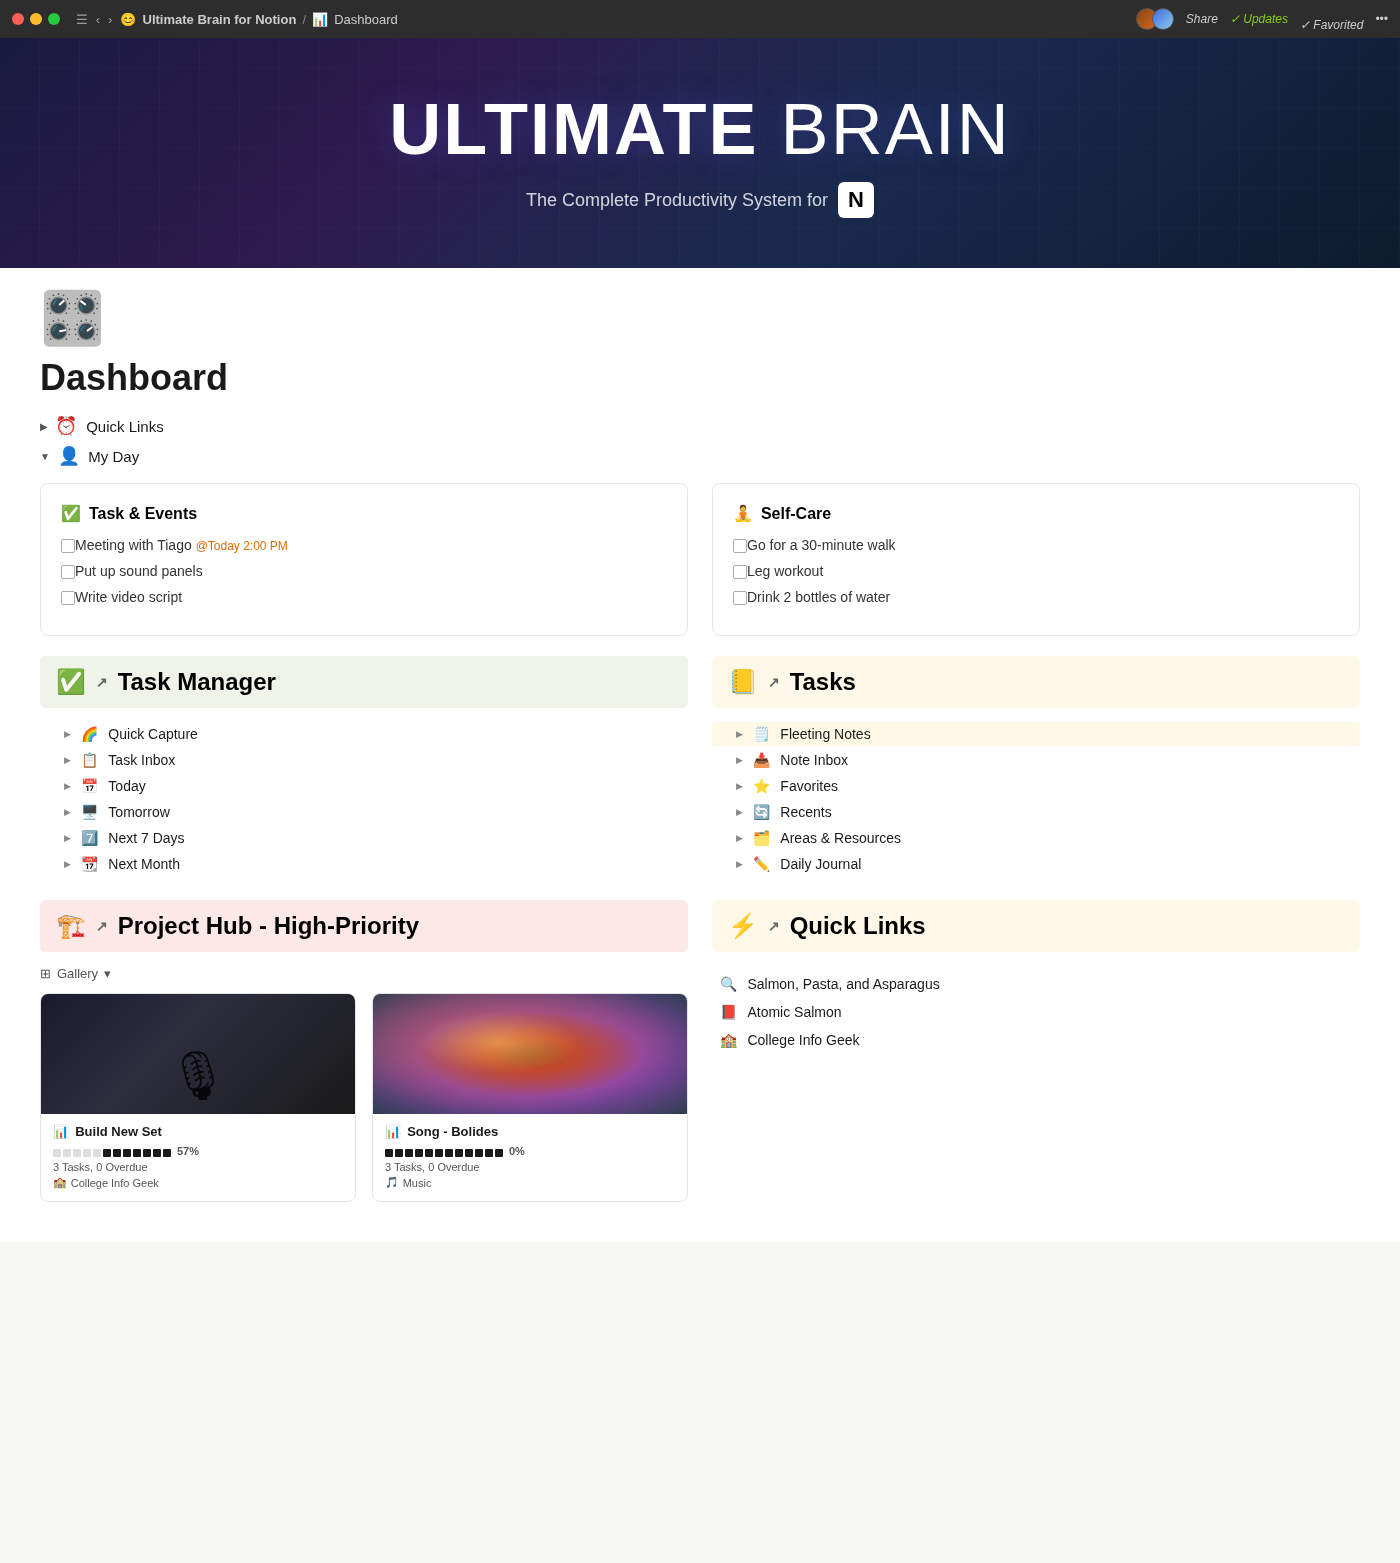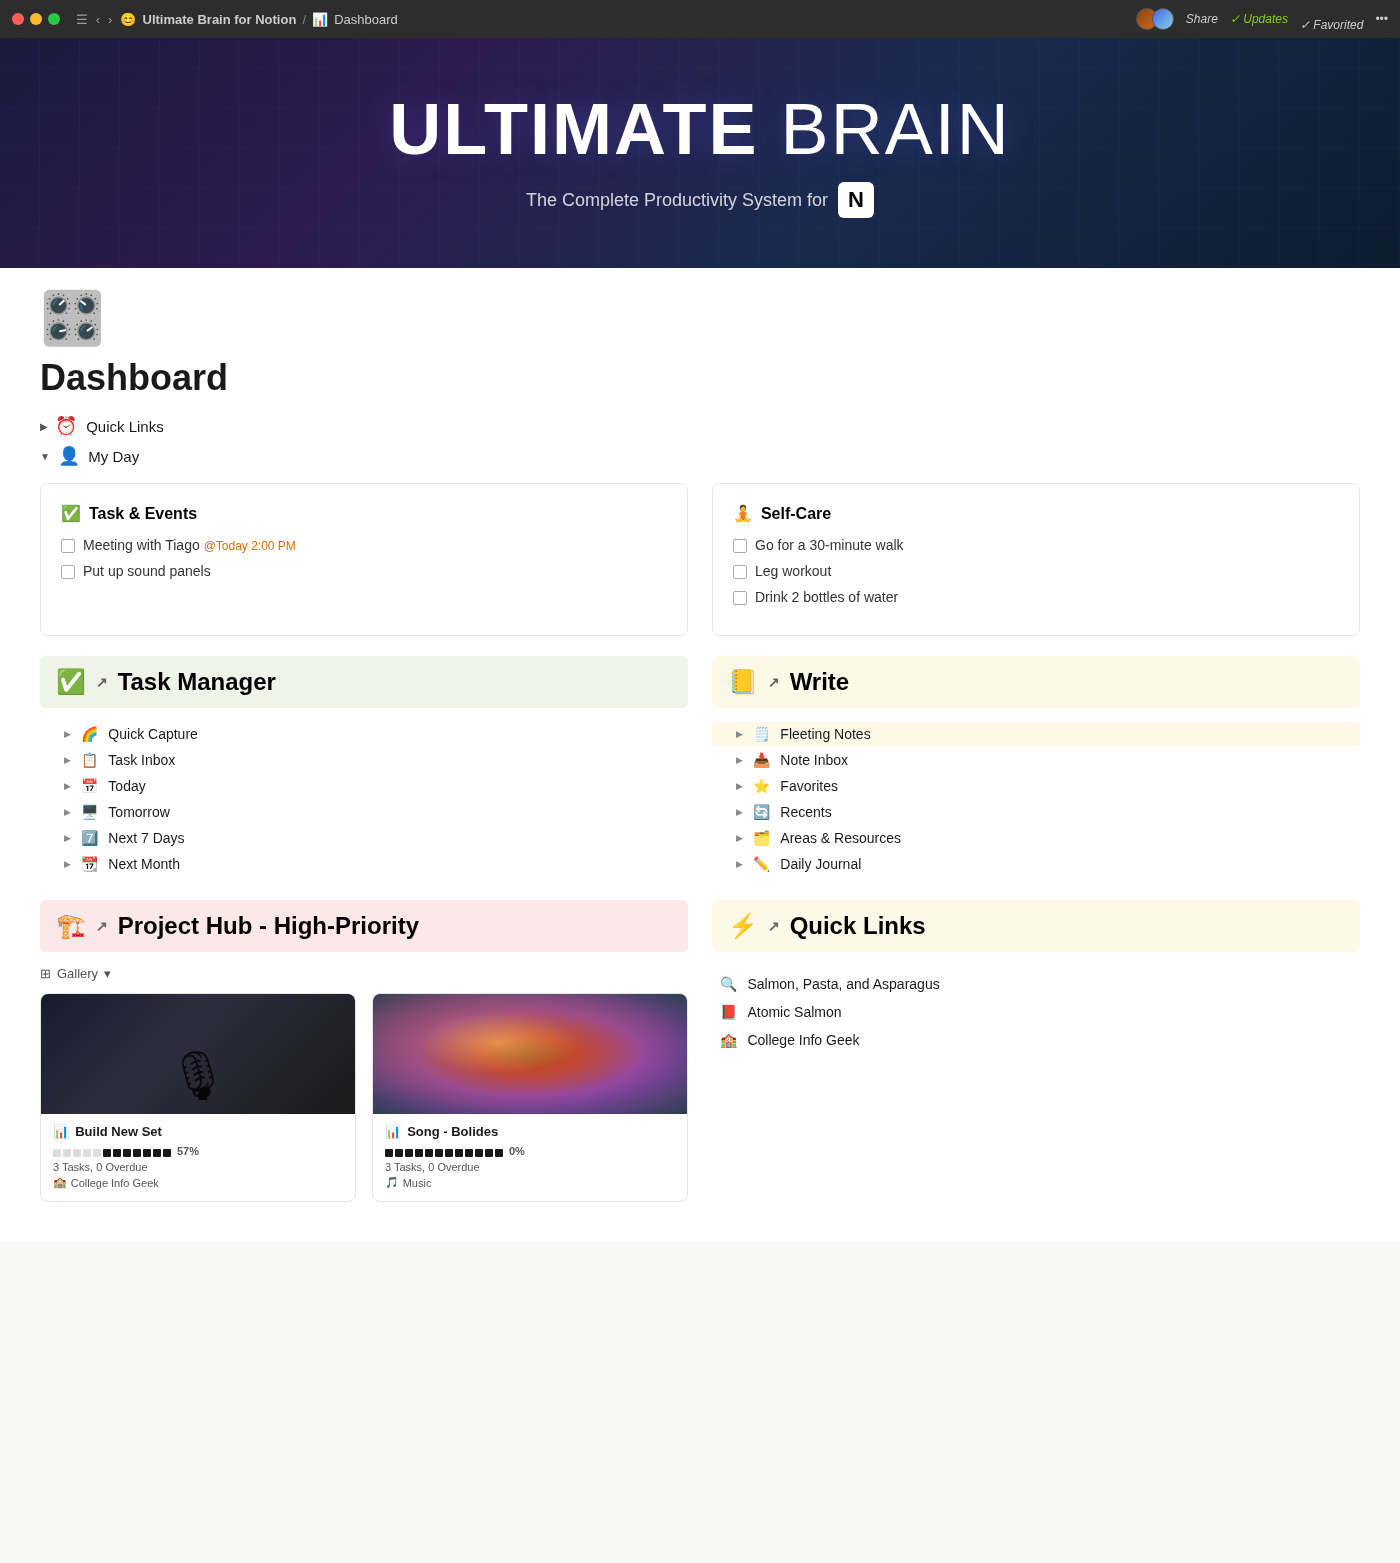--- a/index.html
+++ b/index.html
@@ -174,21 +174,20 @@
       display: flex;
       align-items: center;
       gap: 8px;
       font-size: 16px;
       font-weight: 600;
       margin-bottom: 14px;
     }
     .task-item {
       display: flex;
       align-items: center;
-      gap: 8px;
       margin-bottom: 10px;
       font-size: 14px;
       color: #333;
     }
     .checkbox {
       width: 14px; height: 14px;
       border: 1.5px solid #aaa;
       border-radius: 2px;
       flex-shrink: 0;
       margin-top: 1px;
@@ -431,20 +430,24 @@
         <span>✅</span>
         <span>Task &amp; Events</span>
       </div>
       <div class="task-item">
         <div class="checkbox"></div>
         <span>Meeting with Tiago <span class="task-date">@Today 2:00 PM</span></span>
       </div>
       <div class="task-item">
         <div class="checkbox"></div>
         <span>Put up sound panels</span>
+      </div>
+      <div class="task-item">
+        <div class="checkbox"></div>
+        <span>Write video script</span>
       </div>
     </div>
 
     <div class="myday-card">
       <div class="myday-card-header">
         <span>🧘</span>
         <span>Self-Care</span>
       </div>
       <div class="task-item">
         <div class="checkbox"></div>
@@ -582,21 +585,21 @@
         </div>
       </div>
     </div>
 
     <div>
 
       <div>
         <div class="section-header notes-bg">
           <span>📒</span>
           <span class="section-arrow">↗</span>
-          <span>Write</span>
+          <span>Tasks</span>
         </div>
 
         <div class="nav-item highlighted">
           <span class="arrow">▶</span>
           <span>🗒️</span>
           <span>Fleeting Notes</span>
         </div>
         <div class="nav-item">
           <span class="arrow">▶</span>
           <span>📥</span>

